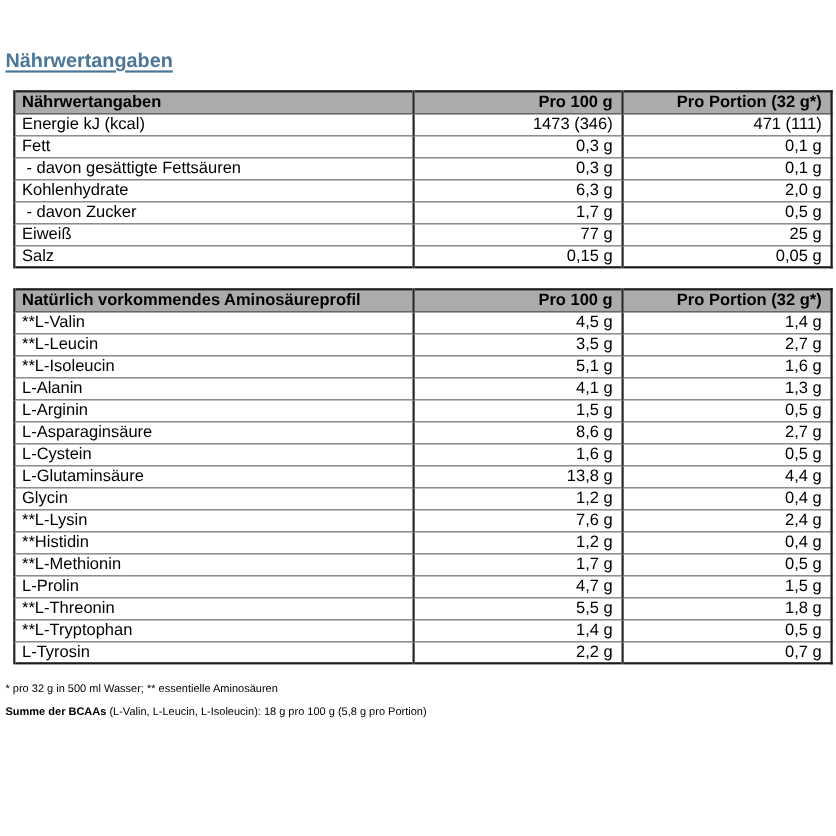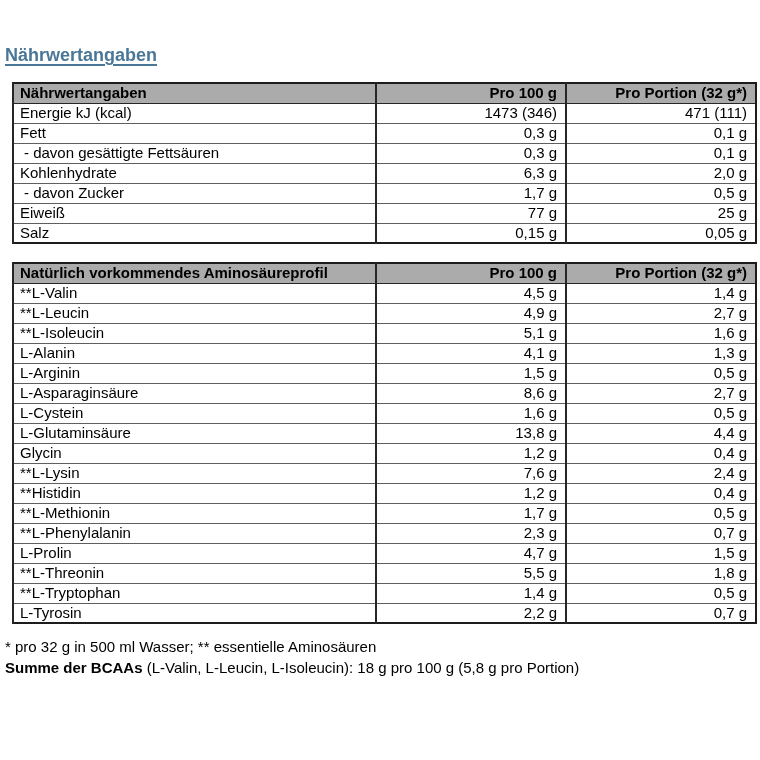--- a/index.html
+++ b/index.html
@@ -51,21 +51,21 @@
   .ntable th {
     background: var(--header-bg);
     font-weight: bold;
     border-bottom: 1px solid #262626;
   }
   .ntable .c1 { text-align: left; padding-left: 6px; }
   .ntable .c2, .ntable .c3 { text-align: right; padding-right: 8px; }
   .ntable td.indent { padding-left: 10px; }
   .ntable tr.bold td { font-weight: normal; }
   .amino { margin-top: 18px; }
-  .footnotes { margin: 12px 0 0 0; padding-left: 0; font-size: 15px; line-height: 21px; }
+  .footnotes { margin: 12px 0 0 0; padding-left: 0; font-size: 10px; line-height: 21px; }
   .footnote .b { font-weight: bold; }
 </style>
 </head>
 <body>
 
 <div class="page">
 
   <div class="title">Nährwertangaben</div>
 
   <table class="ntable">
@@ -134,21 +134,21 @@
       </tr>
     </thead>
     <tbody>
         <tr class="bold">
           <td class="c1">**L-Valin</td>
           <td class="c2">4,5 g</td>
           <td class="c3">1,4 g</td>
         </tr>
         <tr class="bold">
           <td class="c1">**L-Leucin</td>
-          <td class="c2">4,9 g</td>
+          <td class="c2">3,5 g</td>
           <td class="c3">2,7 g</td>
         </tr>
         <tr class="bold">
           <td class="c1">**L-Isoleucin</td>
           <td class="c2">5,1 g</td>
           <td class="c3">1,6 g</td>
         </tr>
         <tr>
           <td class="c1">L-Alanin</td>
           <td class="c2">4,1 g</td>
@@ -188,25 +188,20 @@
           <td class="c1">**Histidin</td>
           <td class="c2">1,2 g</td>
           <td class="c3">0,4 g</td>
         </tr>
         <tr>
           <td class="c1">**L-Methionin</td>
           <td class="c2">1,7 g</td>
           <td class="c3">0,5 g</td>
         </tr>
         <tr>
-          <td class="c1">**L-Phenylalanin</td>
-          <td class="c2">2,3 g</td>
-          <td class="c3">0,7 g</td>
-        </tr>
-        <tr>
           <td class="c1">L-Prolin</td>
           <td class="c2">4,7 g</td>
           <td class="c3">1,5 g</td>
         </tr>
         <tr>
           <td class="c1">**L-Threonin</td>
           <td class="c2">5,5 g</td>
           <td class="c3">1,8 g</td>
         </tr>
         <tr>

